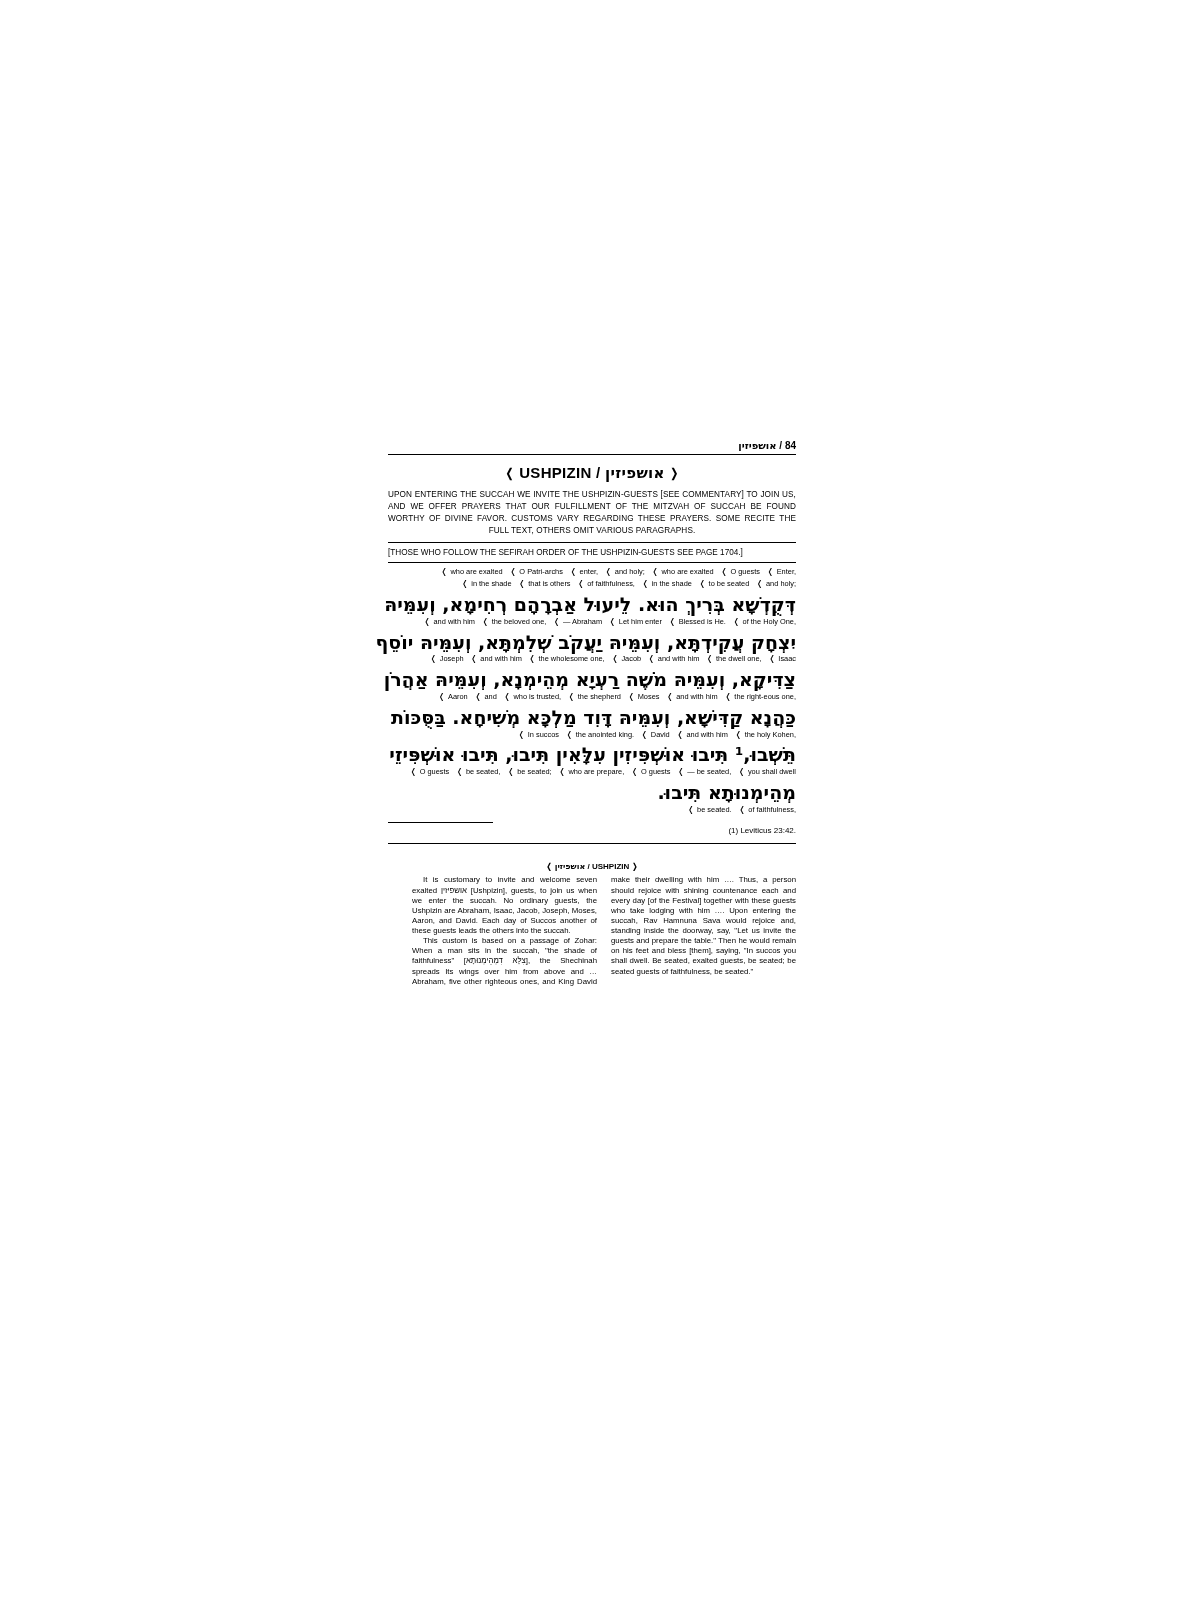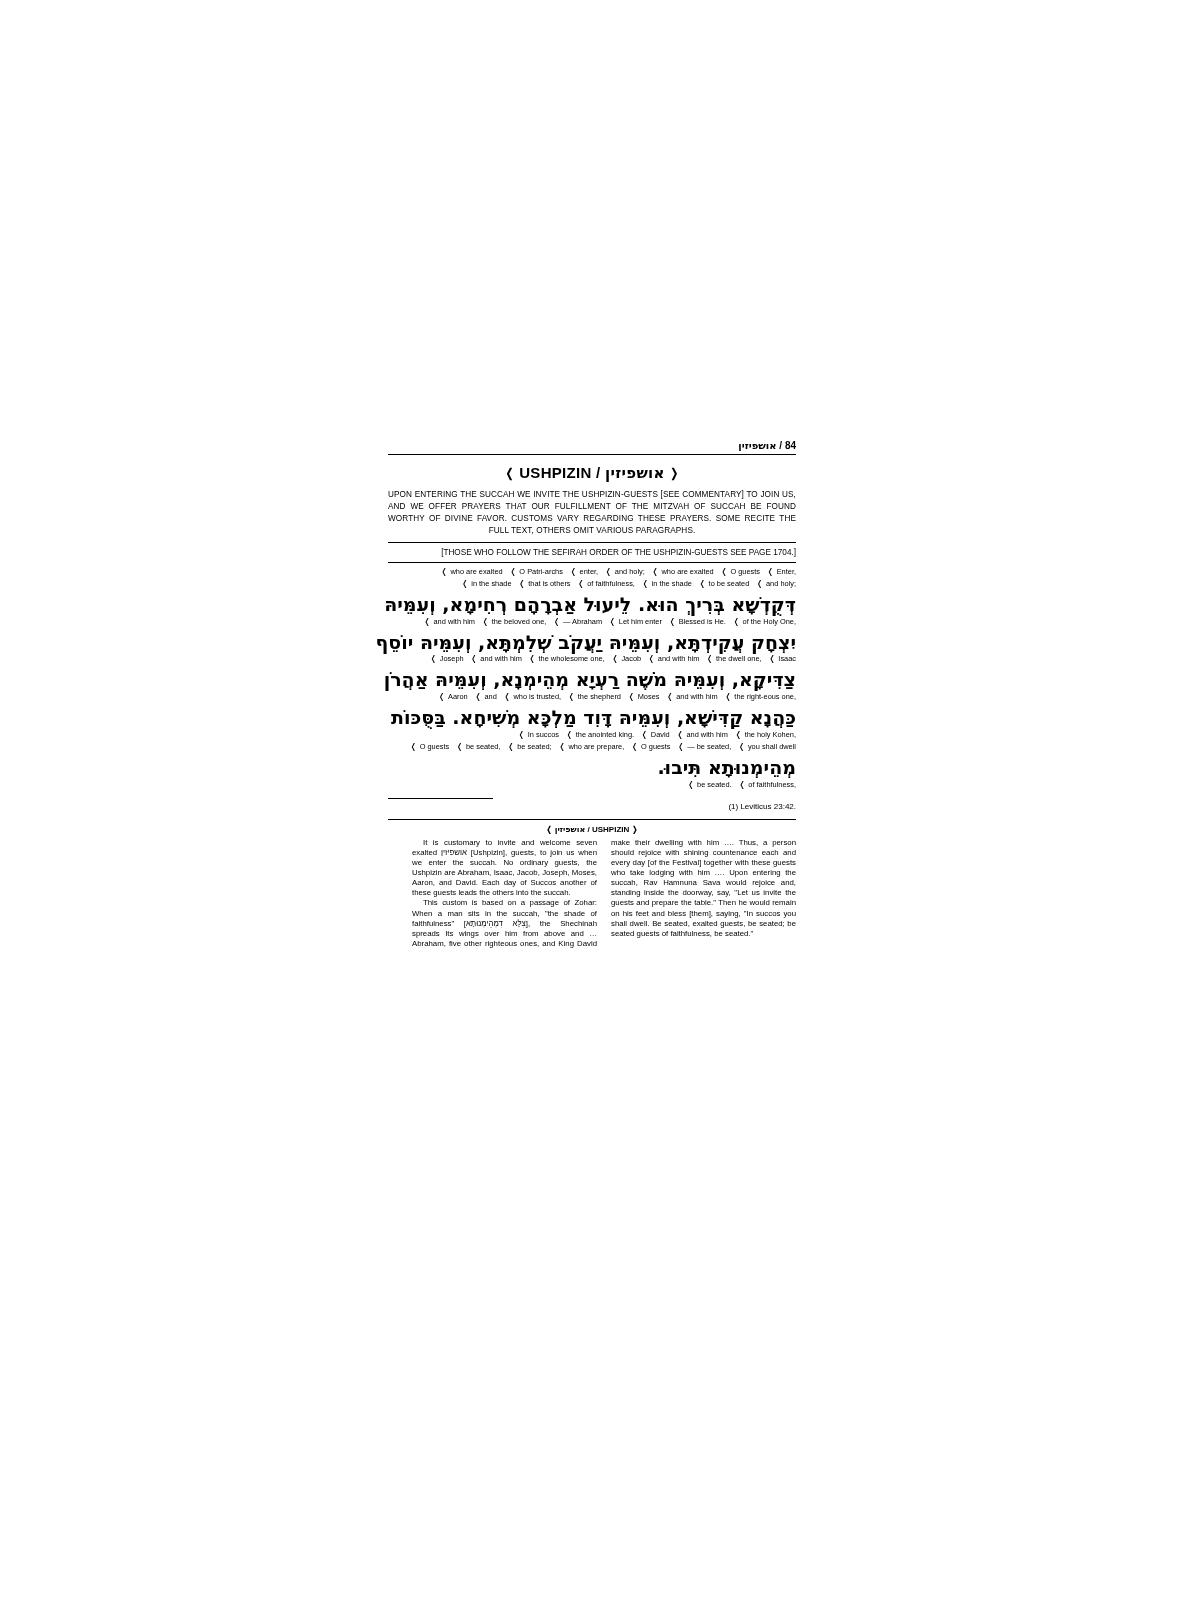--- a/index.html
+++ b/index.html
@@ -62,21 +62,21 @@
   }
   .rubric {
     font-family: "Liberation Sans", sans-serif;
     font-size: 8.2px;
     line-height: 1.45;
     text-align: justify;
     text-align-last: center;
     letter-spacing: 0.1px;
   }
   .rubric-center {
-    text-align: right;
+    text-align: left;
     margin-top: 5px;
     font-size: 8.2px;
     font-family: "Liberation Sans", sans-serif;
   }
   .thinrule {
     border-top: 1px solid #000;
     margin-top: 5px;
     margin-bottom: 5px;
   }
   
@@ -123,21 +123,21 @@
   }
   .footnote {
     font-family: "Liberation Sans", sans-serif;
     font-size: 8px;
     text-align: right;
   }
   
   .commentary {
     margin-top: 8px;
     border-top: 1px solid #000;
-    padding-top: 5px;
+    padding-top: 18px;
   }
   .commhead {
     text-align: center;
     font-family: "Liberation Sans", sans-serif;
     font-size: 8px;
     font-weight: bold;
     margin-bottom: 4px;
   }
   .commhead .heb { font-family: "DejaVu Sans", sans-serif; direction: rtl; }
   .commcols {
@@ -359,20 +359,21 @@
           <span class="txt">the anointed king.</span>
         </span>
       <span class="tcell">
           <span class="mark">❬</span>
           <span class="txt">In succos</span>
         </span>
     </div>
   </div>
 
   <div class="verseblock">
+    <div class="hebline">תֵּשְׁבוּ,¹ תִּיבוּ אוּשְׁפִּיזִין עִלָּאִין תִּיבוּ, תִּיבוּ אוּשְׁפִּיזֵי</div>
     <div class="translation">
       <span class="tcell">
           <span class="mark">❬</span>
           <span class="txt">you shall dwell</span>
         </span>
       <span class="tcell">
           <span class="mark">❬</span>
           <span class="txt">— be seated,</span>
         </span>
       <span class="tcell">

